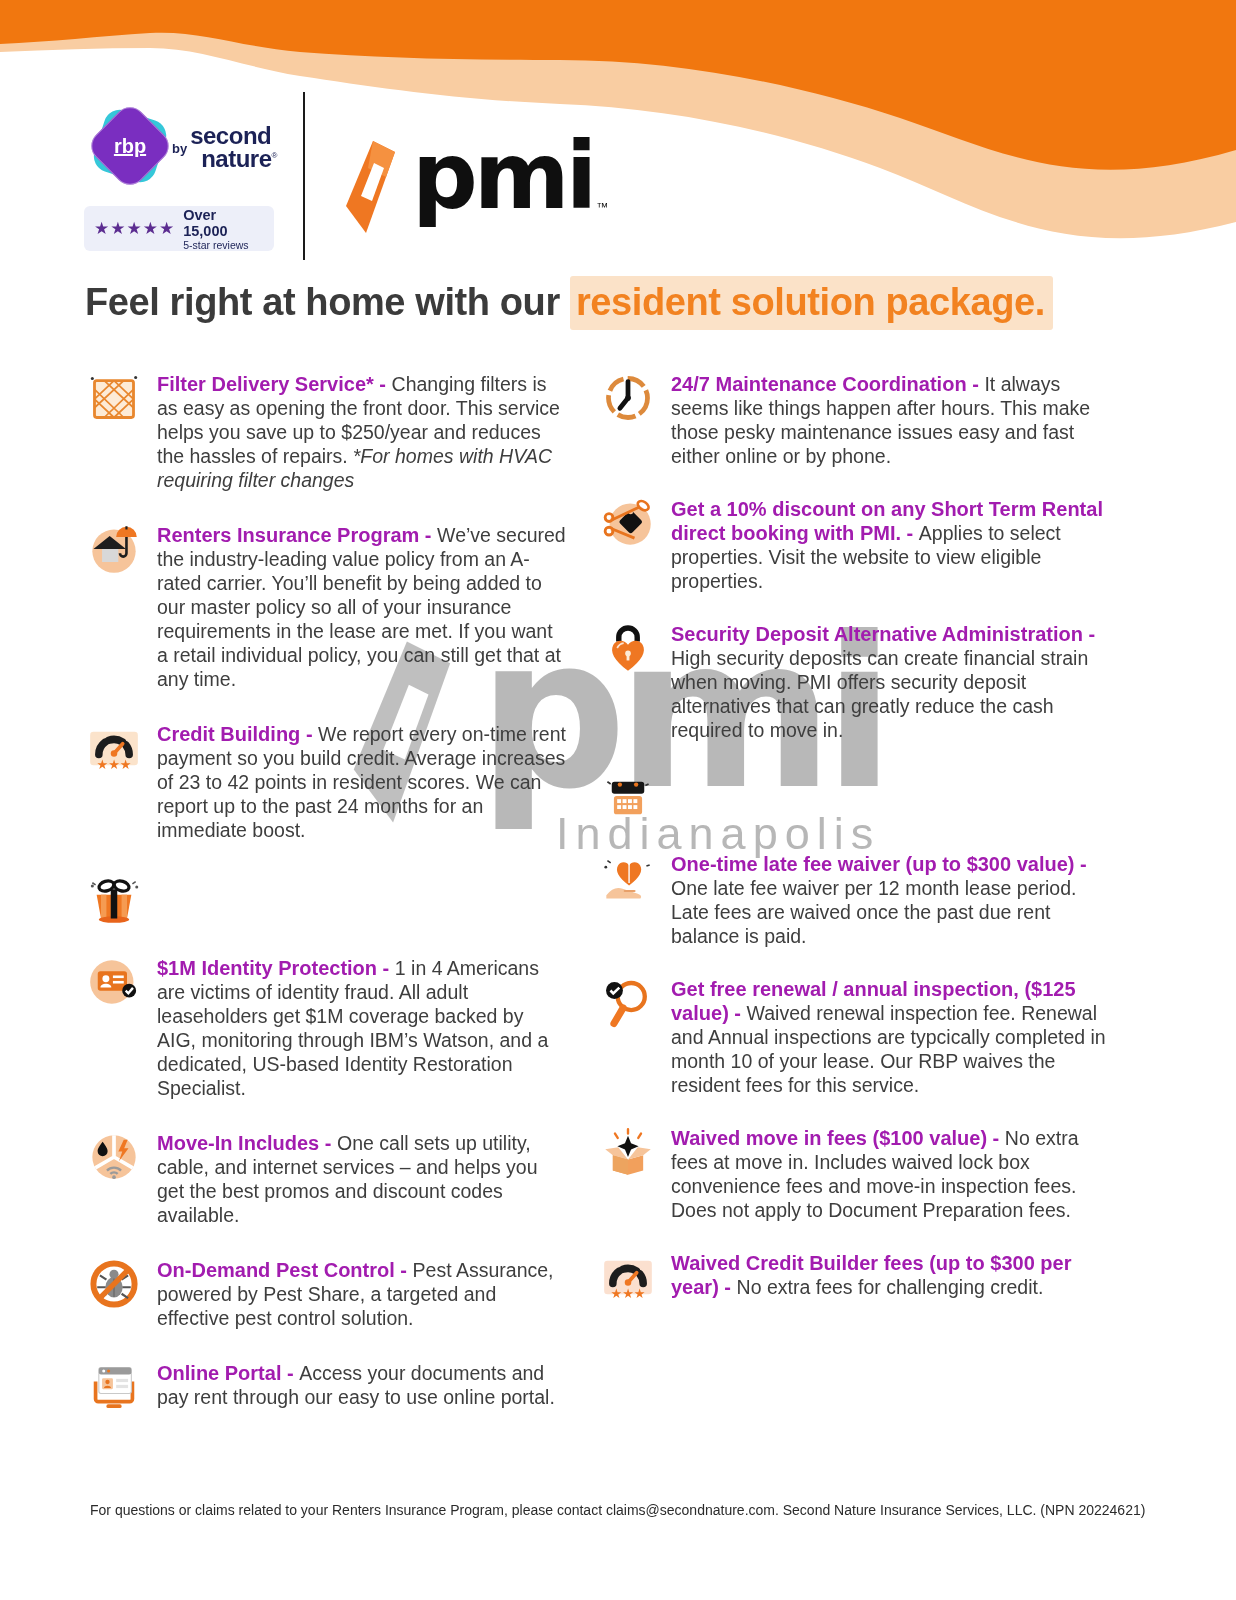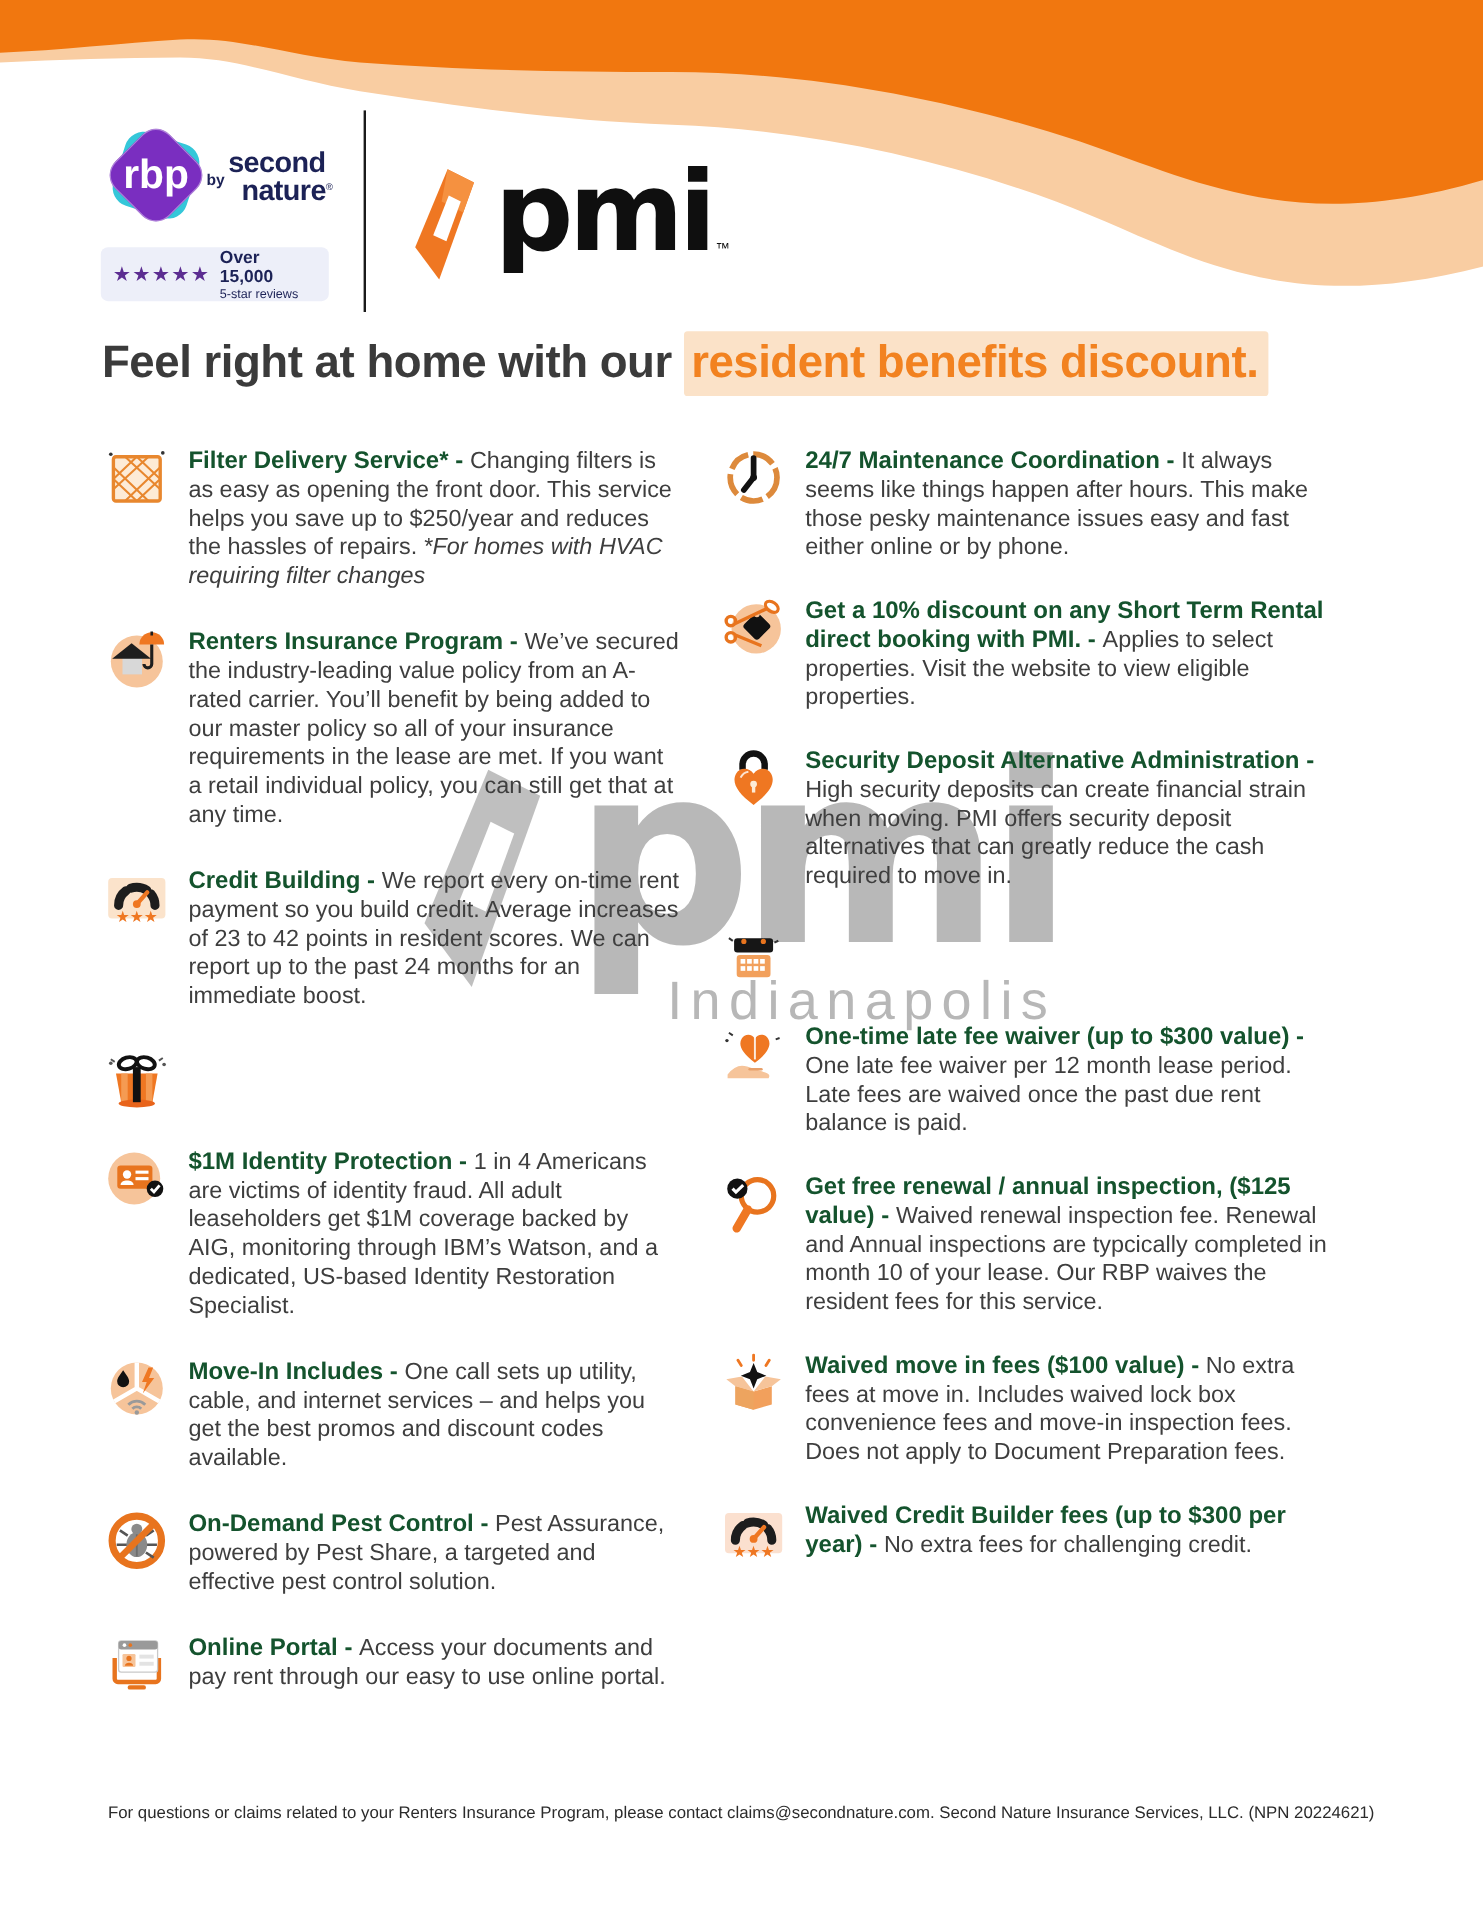--- a/index.html
+++ b/index.html
@@ -7,21 +7,21 @@
   .page{position:absolute;inset:0;background:#fff;}
 
   
   .swoosh{position:absolute;top:0;left:0;width:1236px;height:250px;display:block;}
 
   
   .rbp-badge{position:absolute;left:84px;top:100px;width:92px;height:92px;}
   .rbp-badge .sq{position:absolute;left:14px;top:14px;width:64px;height:64px;border-radius:16px;}
   .rbp-badge .teal{background:#35C7D9;transform:rotate(18deg);}
   .rbp-badge .purple{background:#7A2EC0;transform:rotate(45deg);box-shadow:0 0 0 1px rgba(255,255,255,.4) inset;}
-  .rbp-badge .lbl{position:absolute;inset:0;display:flex;align-items:center;justify-content:center;color:#fff;font-weight:700;font-size:34px;letter-spacing:0;}
+  .rbp-badge .lbl{position:absolute;inset:0;display:flex;align-items:center;justify-content:center;color:#fff;font-weight:700;font-size:20px;letter-spacing:0;text-decoration:underline;}
   .sn-wordmark{position:absolute;left:172px;top:126px;color:#1C2256;display:flex;align-items:center;}
   .sn-wordmark .by{font-size:13px;font-weight:600;margin:2px 3px 0 0;}
   .sn-words{font-weight:700;font-size:24px;line-height:20px;letter-spacing:-.5px;}
   .sn-words .w2{margin-left:11px;}
   .sn-words sup{font-size:8px;font-weight:400;}
   .rating-pill{position:absolute;left:84px;top:206px;width:190px;height:45px;background:#EDEFF9;border-radius:6px;display:flex;align-items:center;padding:0 10px;box-sizing:border-box;gap:8px;}
   .rating-pill .stars{color:#5C2D91;font-size:17px;letter-spacing:1px;line-height:1;}
   .rating-pill .r1{font-size:14.5px;font-weight:700;color:#1C2256;line-height:16px;}
   .rating-pill .r2{font-size:10.5px;color:#1C2256;line-height:12px;}
   .logo-divider{position:absolute;left:303px;top:92px;width:2px;height:168px;background:#1a1a1a;}
@@ -45,21 +45,21 @@
   .columns{position:absolute;left:88px;top:372px;width:1064px;display:flex;gap:36px;z-index:1;}
   .col{display:flex;flex-direction:column;}
   .col.left{width:478px;}
   .col.right{width:504px;}
   .item{display:flex;gap:17px;align-items:flex-start;}
   .col.left .item{margin-bottom:31px;}
   .col.right .item{margin-bottom:29px;}
   .icon{flex:0 0 52px;width:52px;height:52px;}
   .icon svg{width:52px;height:52px;display:block;}
   .body{margin:0;font-size:19.5px;line-height:24px;color:#3E3E3E;}
-  .t{color:#14532d;font-weight:700;font-size:20px;}
+  .t{color:#a21caf;font-weight:700;font-size:20px;}
   .note{font-style:italic;margin-left:5px;}
 
   
   .legal{position:absolute;left:90px;top:1502px;width:1080px;font-size:14px;color:#2b2b2b;z-index:1;}
 </style>
 </head>
 <body>
 
 <div class="page">
 
@@ -93,21 +93,21 @@
   <div class="pmi-lockup">
     <svg class="pmi-mark" viewBox="0 0 62 98">
       <polygon points="8,68 35,3 57,14 28,95" fill="#EF7722"></polygon>
       <polygon points="35,3 57,14 48,39 30,30" fill="#F59140"></polygon>
       <polygon points="23,58 36,25 46,30 34,63" fill="#ffffff"></polygon>
     </svg>
     <span class="pmi-word">pmi</span>
     <span class="pmi-tm">™</span>
   </div>
 
-  <h1 class="headline"><span>Feel right at home with our </span><span class="hl">resident benefits discount.</span></h1>
+  <h1 class="headline"><span>Feel right at home with our </span><span class="hl">resident solution package.</span></h1>
 
   <div class="watermark">
     <div class="wm-row">
       <svg class="wm-mark" viewBox="0 0 62 98">
         <polygon points="8,68 35,3 57,14 28,95" fill="#8c8c8c"></polygon>
         <polygon points="23,58 36,25 46,30 34,63" fill="#ffffff"></polygon>
       </svg>
       <span class="wm-word">pmi</span>
     </div>
     <div class="wm-city">Indianapolis</div>

